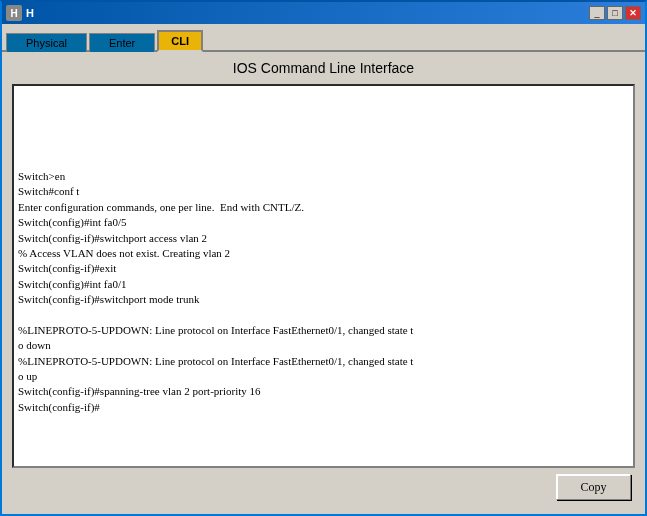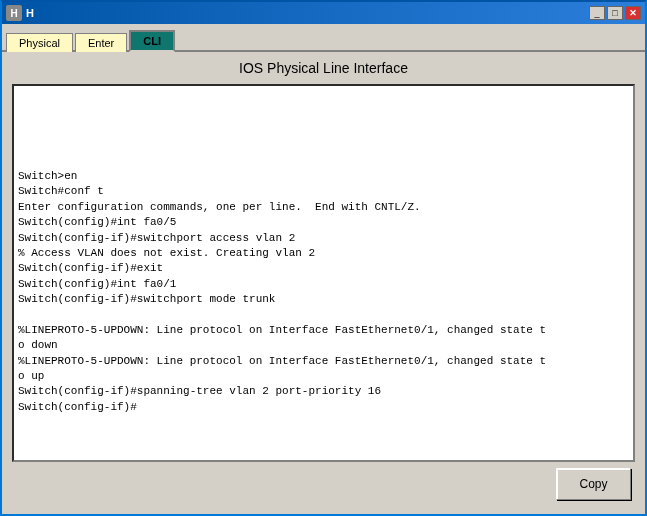--- a/index.html
+++ b/index.html
@@ -84,33 +84,33 @@
     .tabs-bar {
       display: flex;
       align-items: flex-end;
       padding: 4px 4px 0 4px;
       background: #d4d0c8;
       flex-shrink: 0;
       border-bottom: 2px solid #808080;
     }
 
     .tab {
-      padding: 3px 12px;
-      background: #fef9c3;
+      padding: 3px 19px;
+      background: #0369a1;
       border: 1px solid #808080;
       border-bottom: none;
       cursor: pointer;
       font-size: 11px;
       margin-right: 2px;
       position: relative;
       top: 2px;
     }
 
     .tab.active {
-      background: #0f766e;
+      background: #eab308;
       border: 2px solid #808080;
       border-bottom: 2px solid #d4d0c8;
       font-weight: bold;
       z-index: 2;
       padding: 3px 12px;
     }
 
     .content-area {
       padding: 8px 10px;
       flex: 1;
@@ -151,49 +151,49 @@
       border: 1px solid #808080;
     }
     .terminal-scroll::-webkit-scrollbar-button {
       background: #d4d0c8;
       border: 1px solid #808080;
       height: 16px;
       display: block;
     }
 
     .terminal-content {
-      font-family: Liberation Mono, monospace;
+      font-family: Liberation Serif, serif;
       font-size: 11px;
       color: #000;
       padding: 6px 4px;
       white-space: pre-wrap;
       word-break: break-all;
       line-height: 1.4;
       min-height: 100%;
       border-radius: 29px;
     }
 
     .buttons-row {
       display: flex;
       justify-content: flex-end;
       padding: 6px 4px 6px 4px;
       gap: 6px;
       flex-shrink: 0;
     }
 
     .action-btn {
       width: 75px;
-      height: 32px;
+      height: 26px;
       background: #d4d0c8;
       border: 1px solid #808080;
       border-top-color: #fff;
       border-left-color: #fff;
       cursor: pointer;
       font-size: 12px;
-      font-family: Liberation Sans, sans-serif;
+      font-family: Liberation Serif, serif;
       display: flex;
       align-items: center;
       justify-content: center;
       box-shadow: 1px 1px 0 #000, inset 1px 1px 0 #fff;
     }
   </style>
 </head>
 <body>
 
 <div class="window">
@@ -215,21 +215,21 @@
     </div>
     <div class="tab">
       <span>Enter</span>
     </div>
     <div class="tab active">
       <span>CLI</span>
     </div>
   </div>
 
   <div class="content-area">
-    <div class="section-title">IOS Physical Line Interface</div>
+    <div class="section-title">IOS Command Line Interface</div>
 
     <div class="terminal-wrapper">
       <div class="terminal-scroll">
         <div class="terminal-content">
 
 
 
 
 Switch&gt;en
 Switch#conf t

